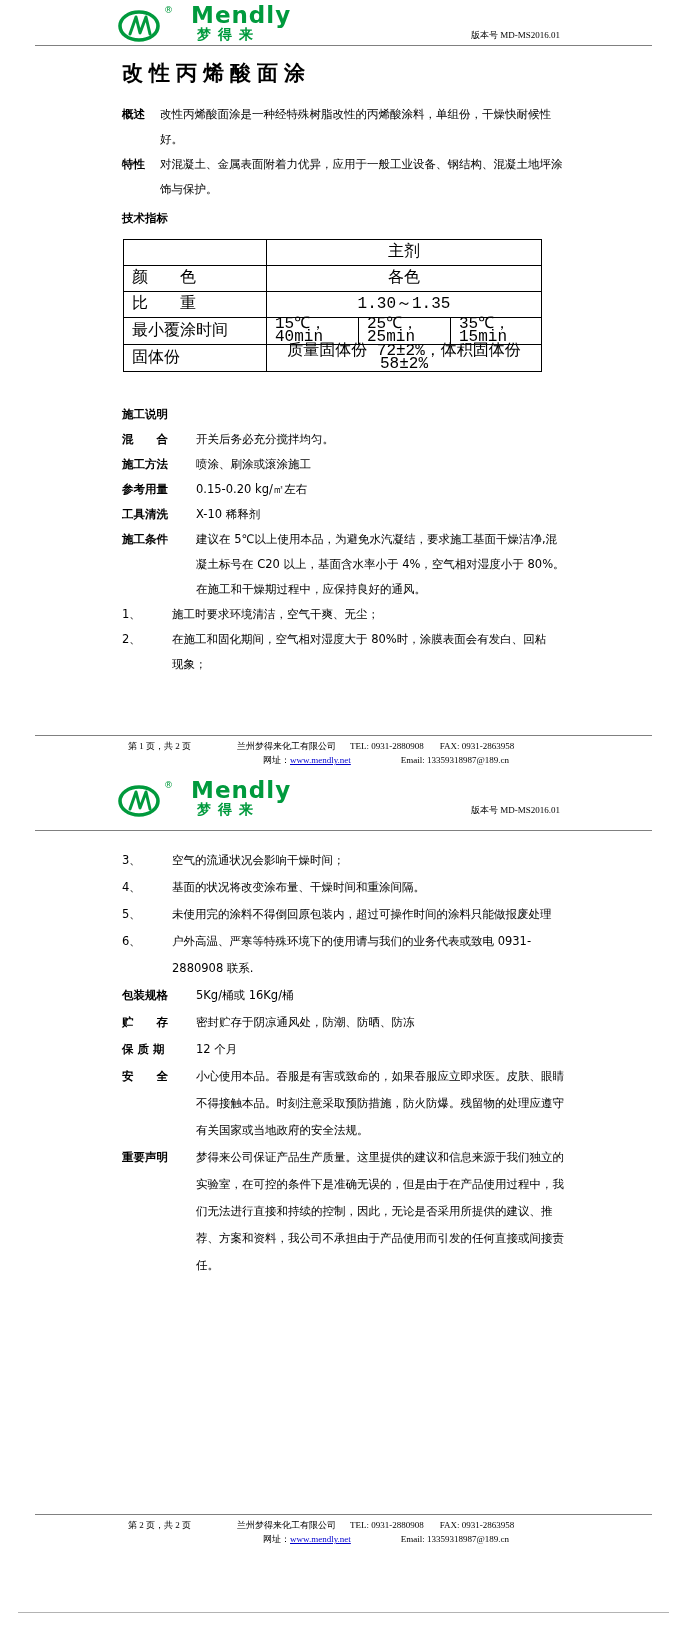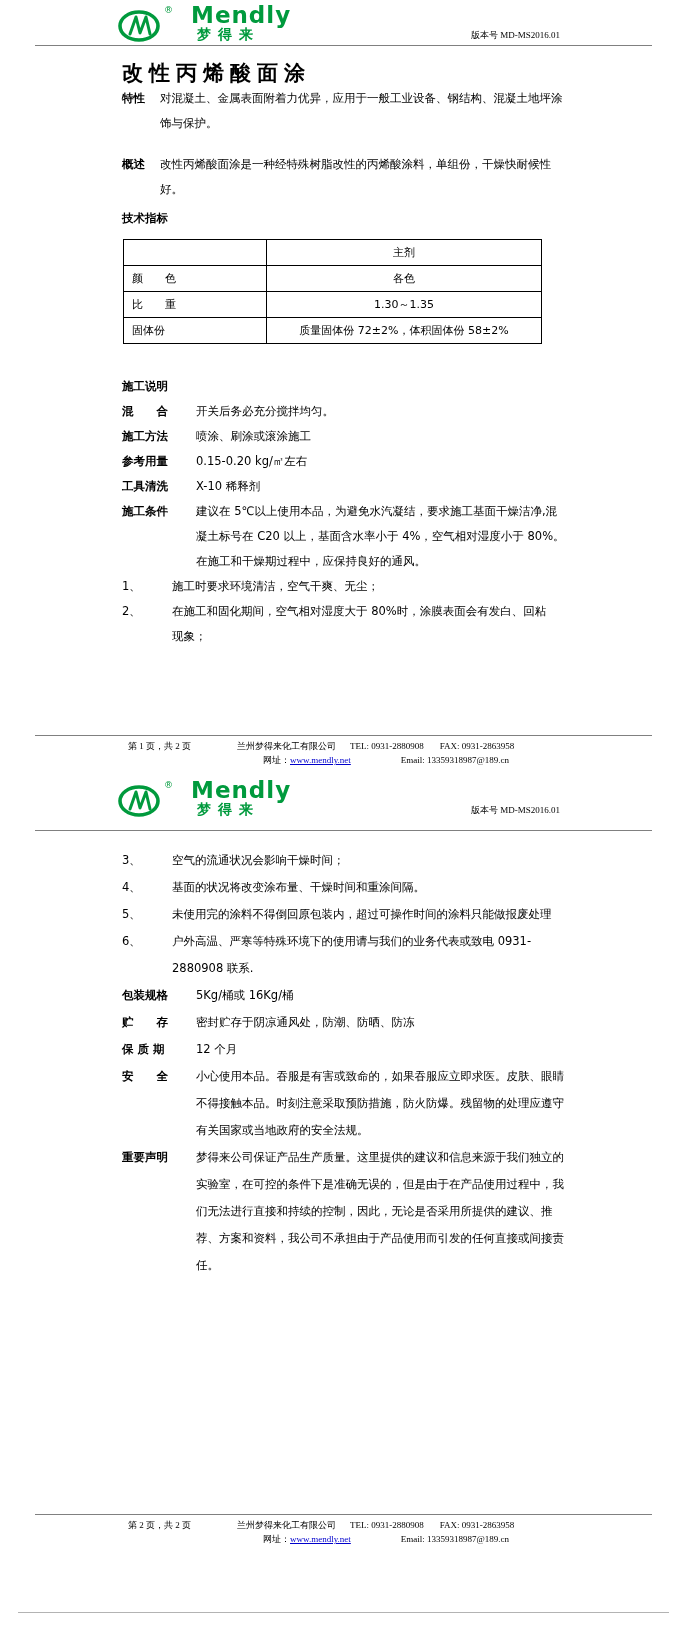--- a/index.html
+++ b/index.html
@@ -33,21 +33,21 @@
   .mt2 { margin-top:2px; }
   .sec { display:flex; }
   .sec .lbl { font-weight:bold; flex:0 0 38px; }
   .sec .lbl2 { font-weight:bold; flex:0 0 74px; }
   .sec .txt { flex:1; }
   .note { display:flex; }
   .note .num { flex:0 0 50px; }
   .note .txt { max-width:380px; }
 
   
-  table.spec { border-collapse:collapse; width:418px; margin:8px 0 0 1px; font-size:11px; table-layout:fixed; }
+  table.spec { border-collapse:collapse; width:418px; margin:8px 0 0 1px; font-size:16px; table-layout:fixed;font-family:Liberation Mono, monospace; }
   .spec td { border:1px solid #000; height:26px; padding:0 8px; line-height:13px; vertical-align:middle; }
   .spec td.span { text-align:center; }
 
   
   .footer { position:absolute; left:0; width:100%; font-size:9px; line-height:12px; font-family:"Liberation Serif","DejaVu Serif",serif; }
   #page1 .footer { top:735px; }
   #page2 .footer { top:744px; }
   .f-rule { border:0; border-top:1px solid #808080; margin:0 35px 4px 35px; }
   .f1 { display:flex; padding-left:128px; white-space:nowrap; }
   .f1 .co { margin-left:46px; font-family:"DejaVu Sans",sans-serif; }
@@ -75,28 +75,28 @@
         <span class="logo-cn">梦得来</span>
       </span>
     </div>
     <span class="version">版本号 MD-MS2016.01</span>
   </div>
   <hr class="rule">
 
   <div class="content">
     <div class="title">改性丙烯酸面涂</div>
 
-    <div class="sec">
-      <span class="lbl">特性</span>
-      <span class="txt">对混凝土、金属表面附着力优异，应用于一般工业设备、钢结构、混凝土地坪涂饰与保护。</span>
-    </div>
-
     <div class="sec mt16">
       <span class="lbl">概述</span>
       <span class="txt">改性丙烯酸面涂是一种经特殊树脂改性的丙烯酸涂料，单组份，干燥快耐候性好。</span>
+    </div>
+
+    <div class="sec">
+      <span class="lbl">特性</span>
+      <span class="txt">对混凝土、金属表面附着力优异，应用于一般工业设备、钢结构、混凝土地坪涂饰与保护。</span>
     </div>
 
     <div class="h2 mt4">技术指标</div>
 
     <table class="spec">
       <colgroup>
           <col style="width:143px">
           <col style="width:92px">
           <col style="width:92px">
           <col style="width:91px">
@@ -108,20 +108,26 @@
       </tr>
       <tr>
         <td>颜　　色</td>
         <td class="span" colspan="3">各色</td>
       </tr>
       <tr>
         <td>比　　重</td>
         <td class="span" colspan="3">1.30～1.35</td>
       </tr>
       <tr>
+        <td>最小覆涂时间</td>
+        <td>15℃，40min</td>
+        <td>25℃，25min</td>
+        <td>35℃，15min</td>
+      </tr>
+      <tr>
         <td>固体份</td>
         <td class="span" colspan="3">质量固体份 72±2%，体积固体份 58±2%</td>
       </tr>
     </tbody>
       </table>
 
     <div class="h2 mt30">施工说明</div>
 
     <div class="sec">
       <span class="lbl2">混　　合</span>

